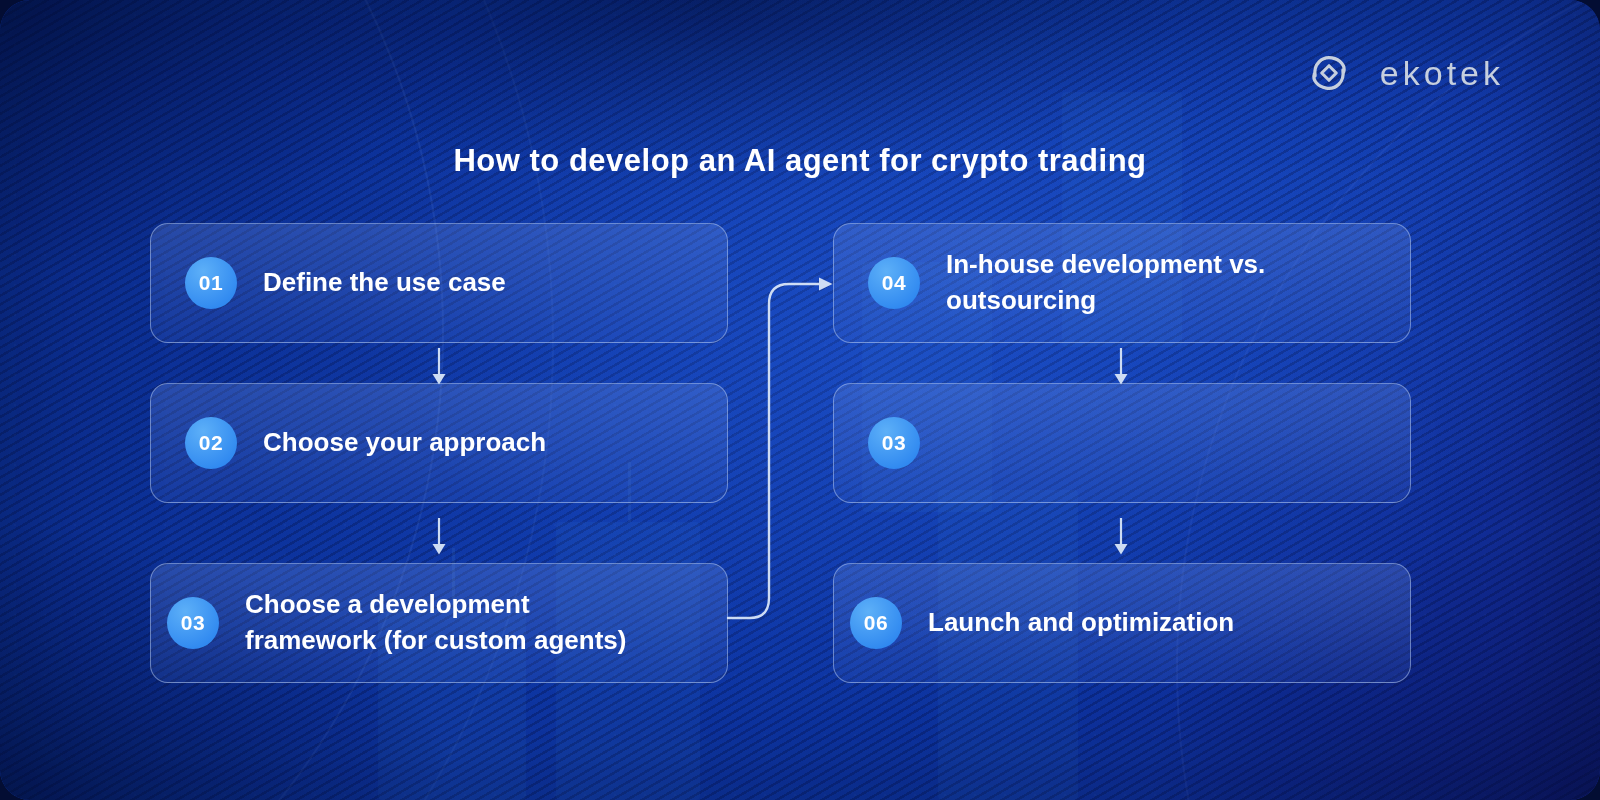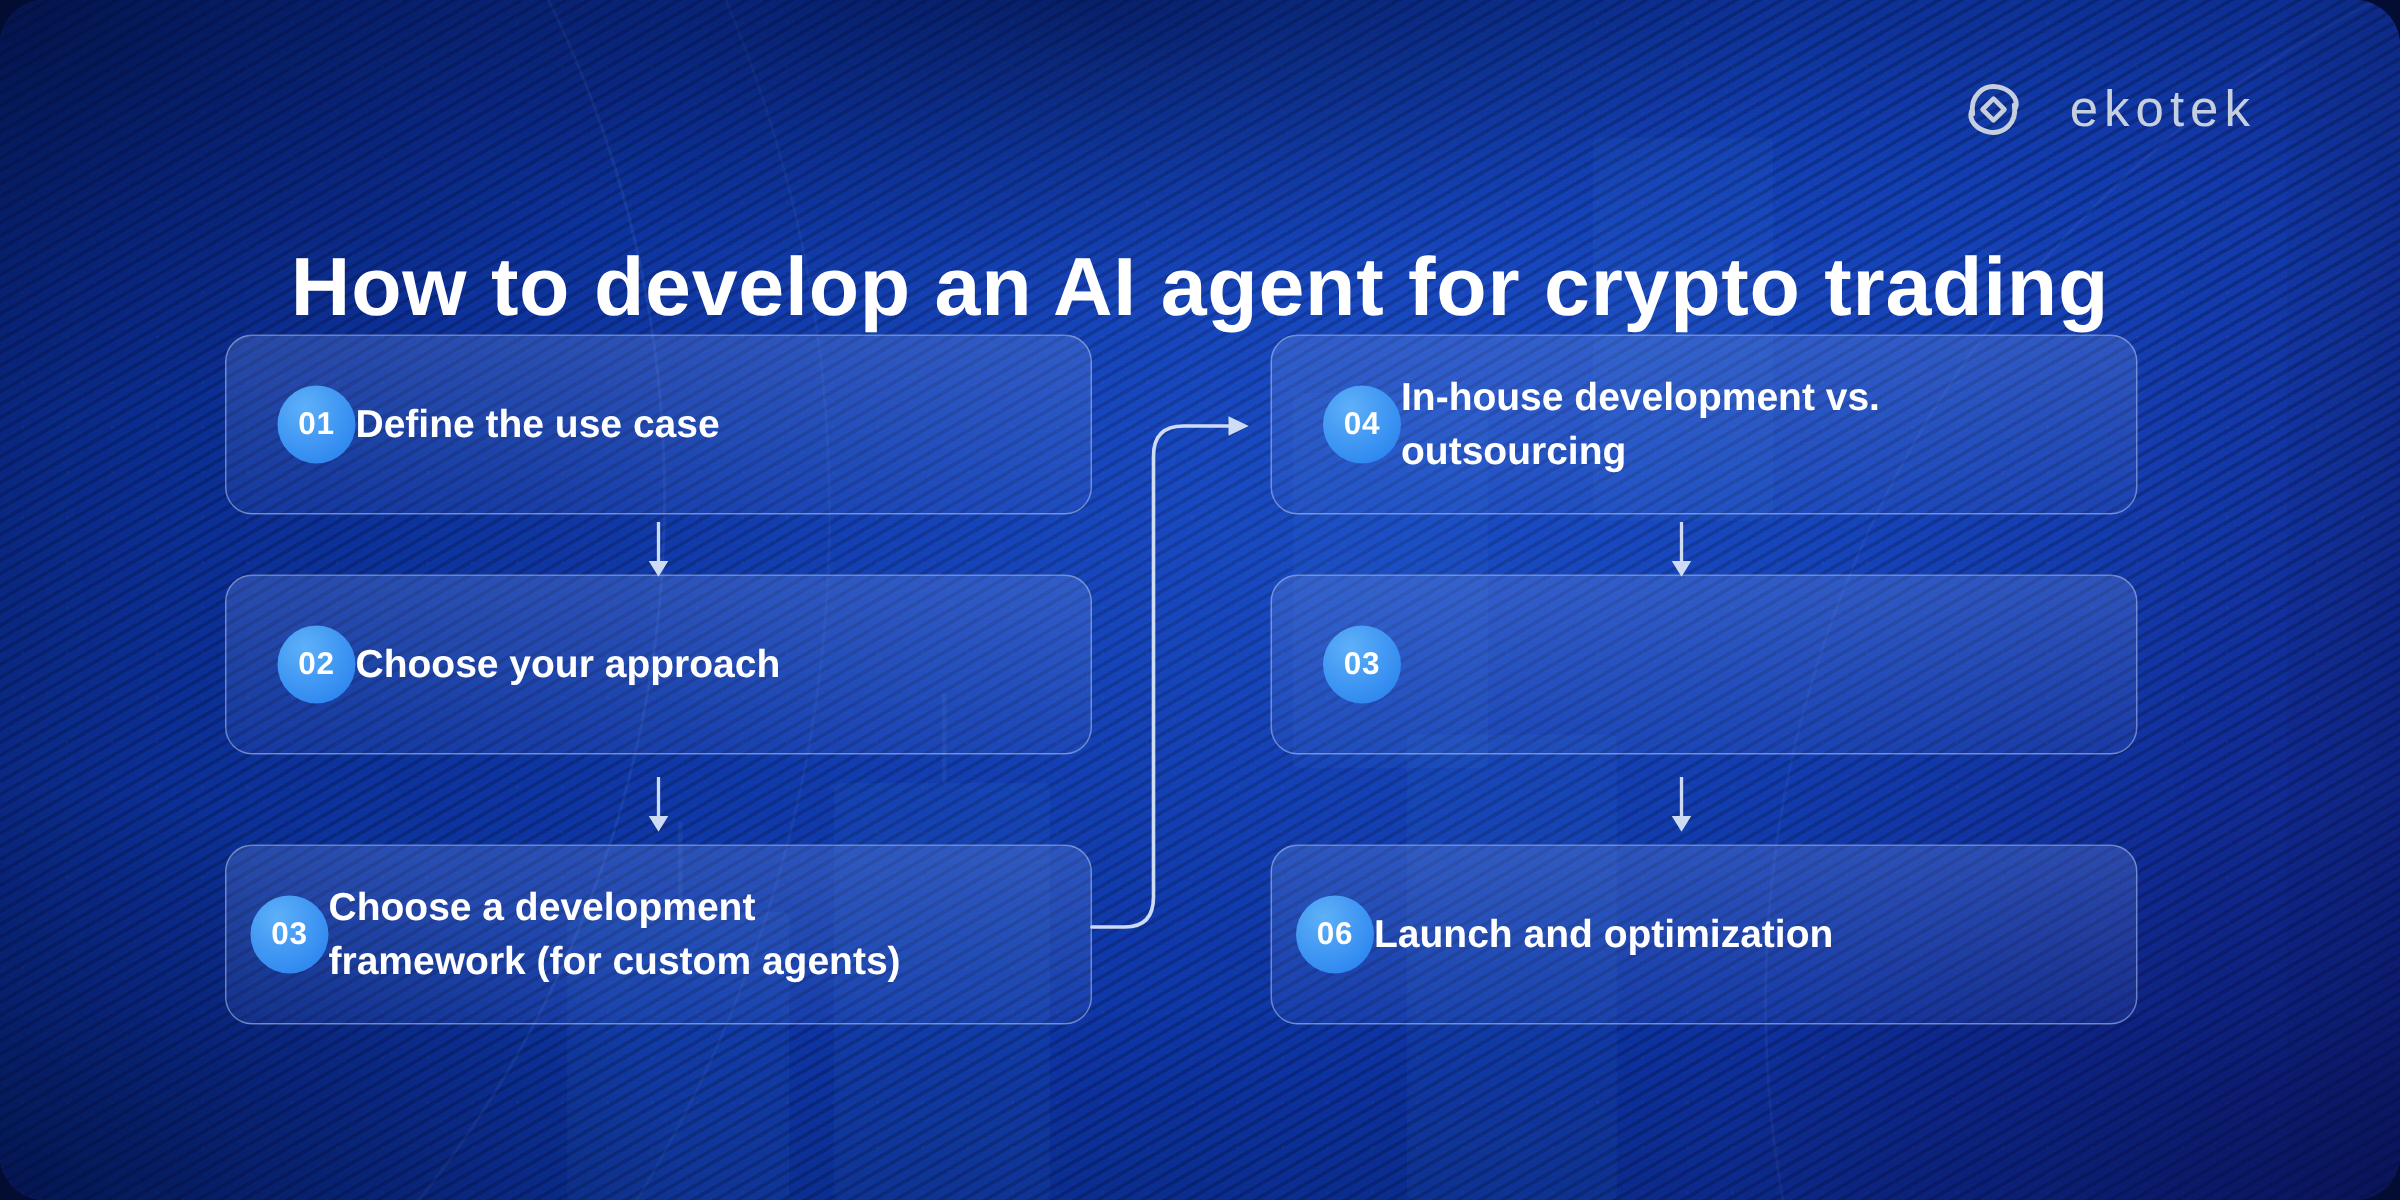--- a/index.html
+++ b/index.html
@@ -58,34 +58,34 @@
   }
   .logo svg{display:block;}
   .brand-name{
     color:#c6cfde;font-size:34px;font-weight:400;letter-spacing:4px;
     line-height:44px;
   }
 
   .title{
     position:absolute;z-index:5;left:0;right:0;top:122px;
     text-align:center;color:#ffffff;
-    font-size:55px;font-weight:700;letter-spacing:0.5px;
+    font-size:31px;font-weight:700;letter-spacing:0.5px;
   }
 
   .card{
     position:absolute;z-index:5;
     width:578px;height:120px;
     border-radius:18px;
     border:1.5px solid rgba(185,205,242,0.50);
     background:linear-gradient(180deg, rgba(125,160,238,0.26), rgba(85,120,212,0.13));
     display:flex;align-items:center;
-    padding-left:34px;box-sizing:border-box;
+    padding-left:34px;gap:26px;box-sizing:border-box;
   }
   .col-left{left:150px;}
-  .col-right{left:833px;margin-left:14px;}
+  .col-right{left:833px;}
   .row-1{top:223px;}
   .row-2{top:383px;}
   .row-3{top:563px;padding-left:16px;}
 
   .badge{
     flex:0 0 auto;
     width:52px;height:52px;border-radius:50%;
     background:radial-gradient(circle at 35% 28%, #5db0f8, var(--step-badge, #2f88f0) 78%);
     display:flex;align-items:center;justify-content:center;
     color:#ffffff;font-size:21px;font-weight:700;letter-spacing:0.5px;

